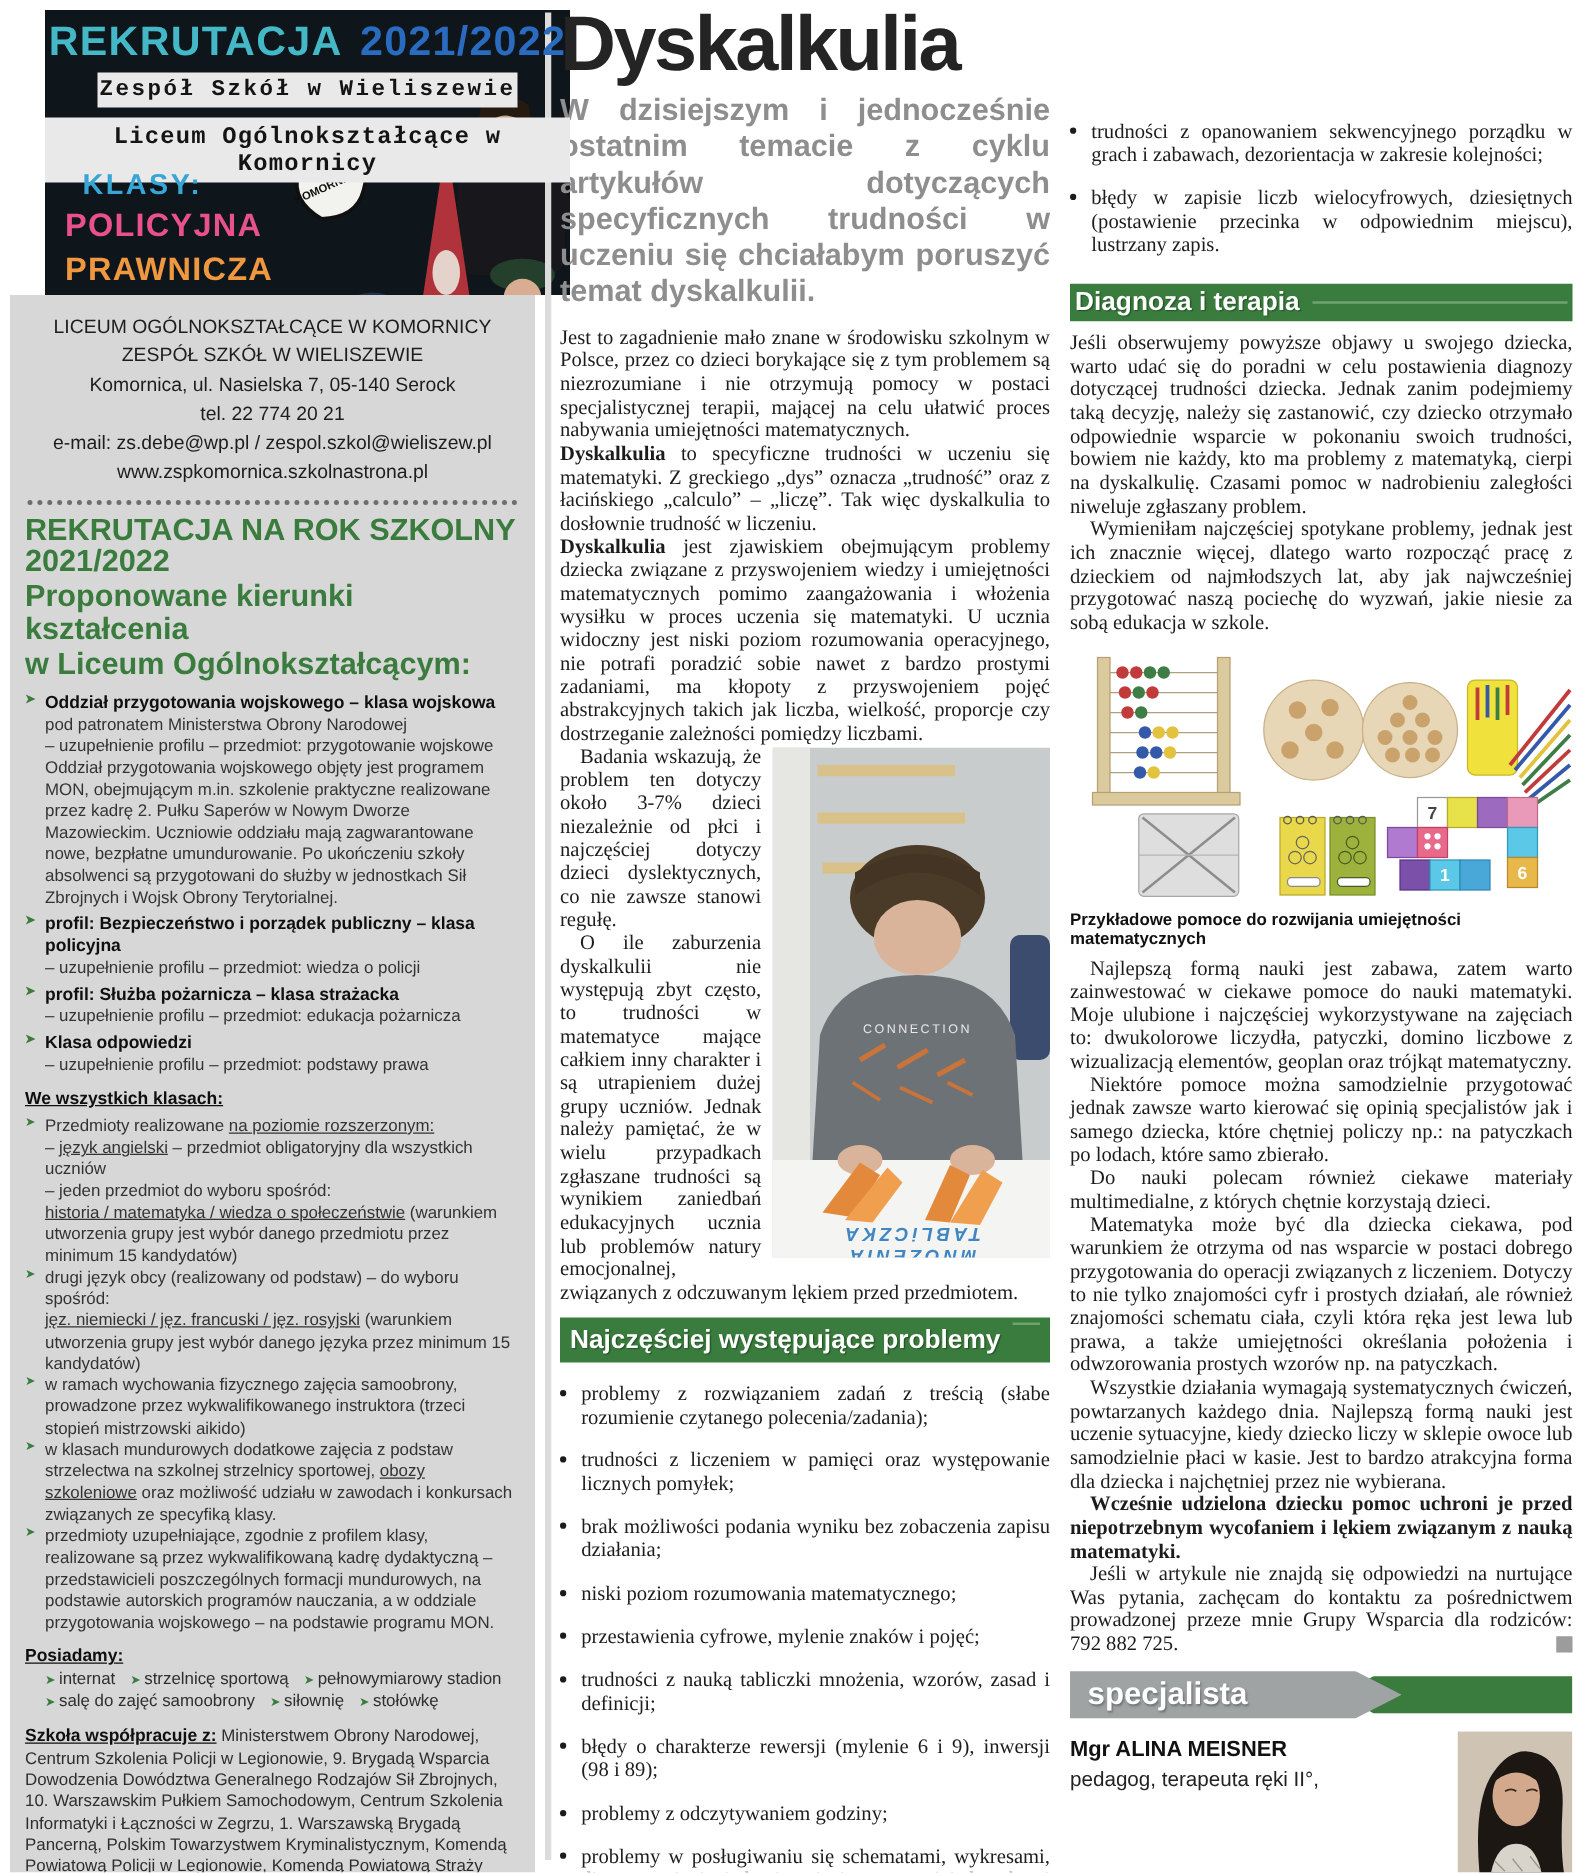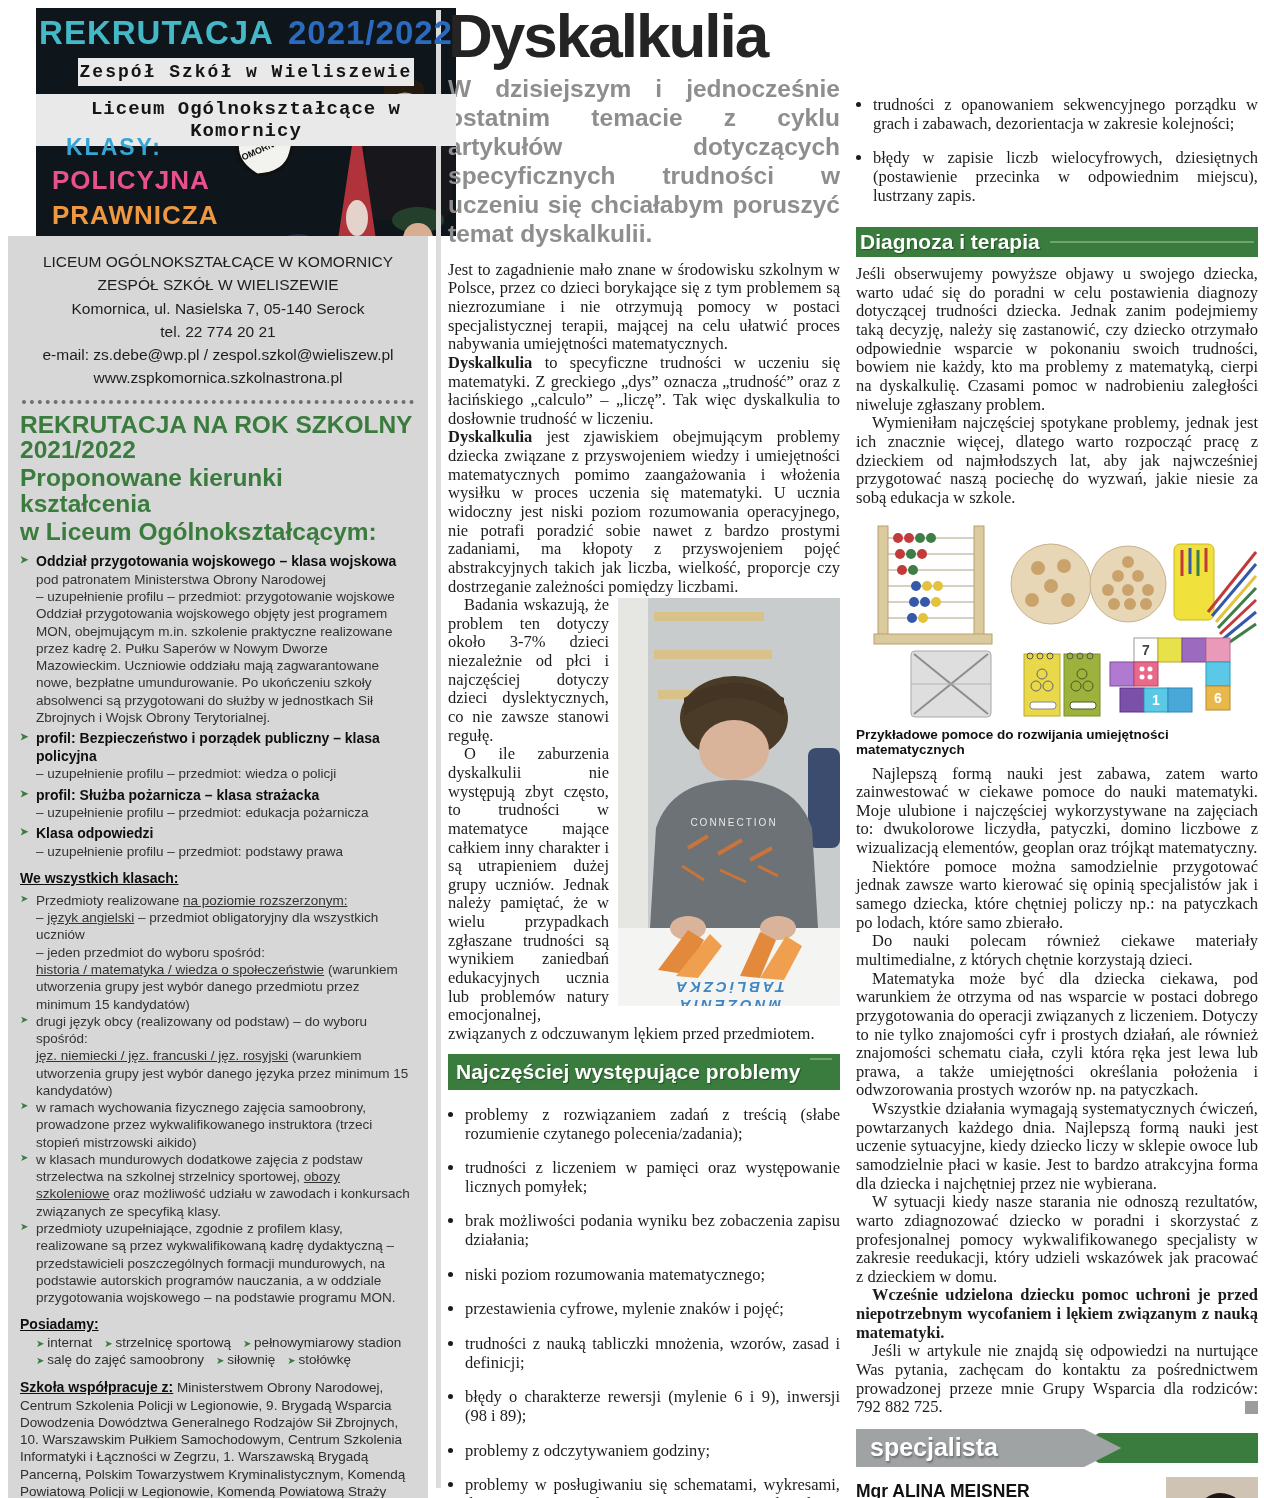--- a/index.html
+++ b/index.html
@@ -403,21 +403,20 @@
         </g>
       </svg>
       <figcaption class="caption">Przykładowe pomoce do rozwijania umiejętności matematycznych</figcaption>
     </figure>
 
     <p class="body-p ind">Najlepszą formą nauki jest zabawa, zatem warto zainwestować w ciekawe pomoce do nauki matematyki. Moje ulubione i najczęściej wykorzystywane na zajęciach to: dwukolorowe liczydła, patyczki, domino liczbowe z wizualizacją elementów, geoplan oraz trójkąt matematyczny.</p>
     <p class="body-p ind">Niektóre pomoce można samodzielnie przygotować jednak zawsze warto kierować się opinią specjalistów jak i samego dziecka, które chętniej policzy np.: na patyczkach po lodach, które samo zbierało.</p>
     <p class="body-p ind">Do nauki polecam również ciekawe materiały multimedialne, z których chętnie korzystają dzieci.</p>
     <p class="body-p ind">Matematyka może być dla dziecka ciekawa, pod warunkiem że otrzyma od nas wsparcie w postaci dobrego przygotowania do operacji związanych z liczeniem. Dotyczy to nie tylko znajomości cyfr i prostych działań, ale również znajomości schematu ciała, czyli która ręka jest lewa lub prawa, a także umiejętności określania położenia i odwzorowania prostych wzorów np. na patyczkach.</p>
     <p class="body-p ind">Wszystkie działania wymagają systematycznych ćwiczeń, powtarzanych każdego dnia. Najlepszą formą nauki jest uczenie sytuacyjne, kiedy dziecko liczy w sklepie owoce lub samodzielnie płaci w kasie. Jest to bardzo atrakcyjna forma dla dziecka i najchętniej przez nie wybierana.</p>
-    <p class="body-p ind">W sytuacji kiedy nasze starania nie odnoszą rezultatów, warto zdiagnozować dziecko w poradni i skorzystać z profesjonalnej pomocy wykwalifikowanego specjalisty w zakresie reedukacji, który udzieli wskazówek jak pracować z dzieckiem w domu.</p>
     <p class="body-p ind bold-start">Wcześnie udzielona dziecku pomoc uchroni je przed niepotrzebnym wycofaniem i lękiem związanym z nauką matematyki.</p>
     <p class="body-p ind"><span>Jeśli w artykule nie znajdą się odpowiedzi na nurtujące Was pytania, zachęcam do kontaktu za pośrednictwem prowadzonej przeze mnie Grupy Wsparcia dla rodziców: 792 882 725.</span><span class="endsq"></span></p>
 
     <div class="banner">
       <div class="banner-green"></div>
       <div class="banner-gray">
         <span>specjalista</span>
       </div>
     </div>
 

